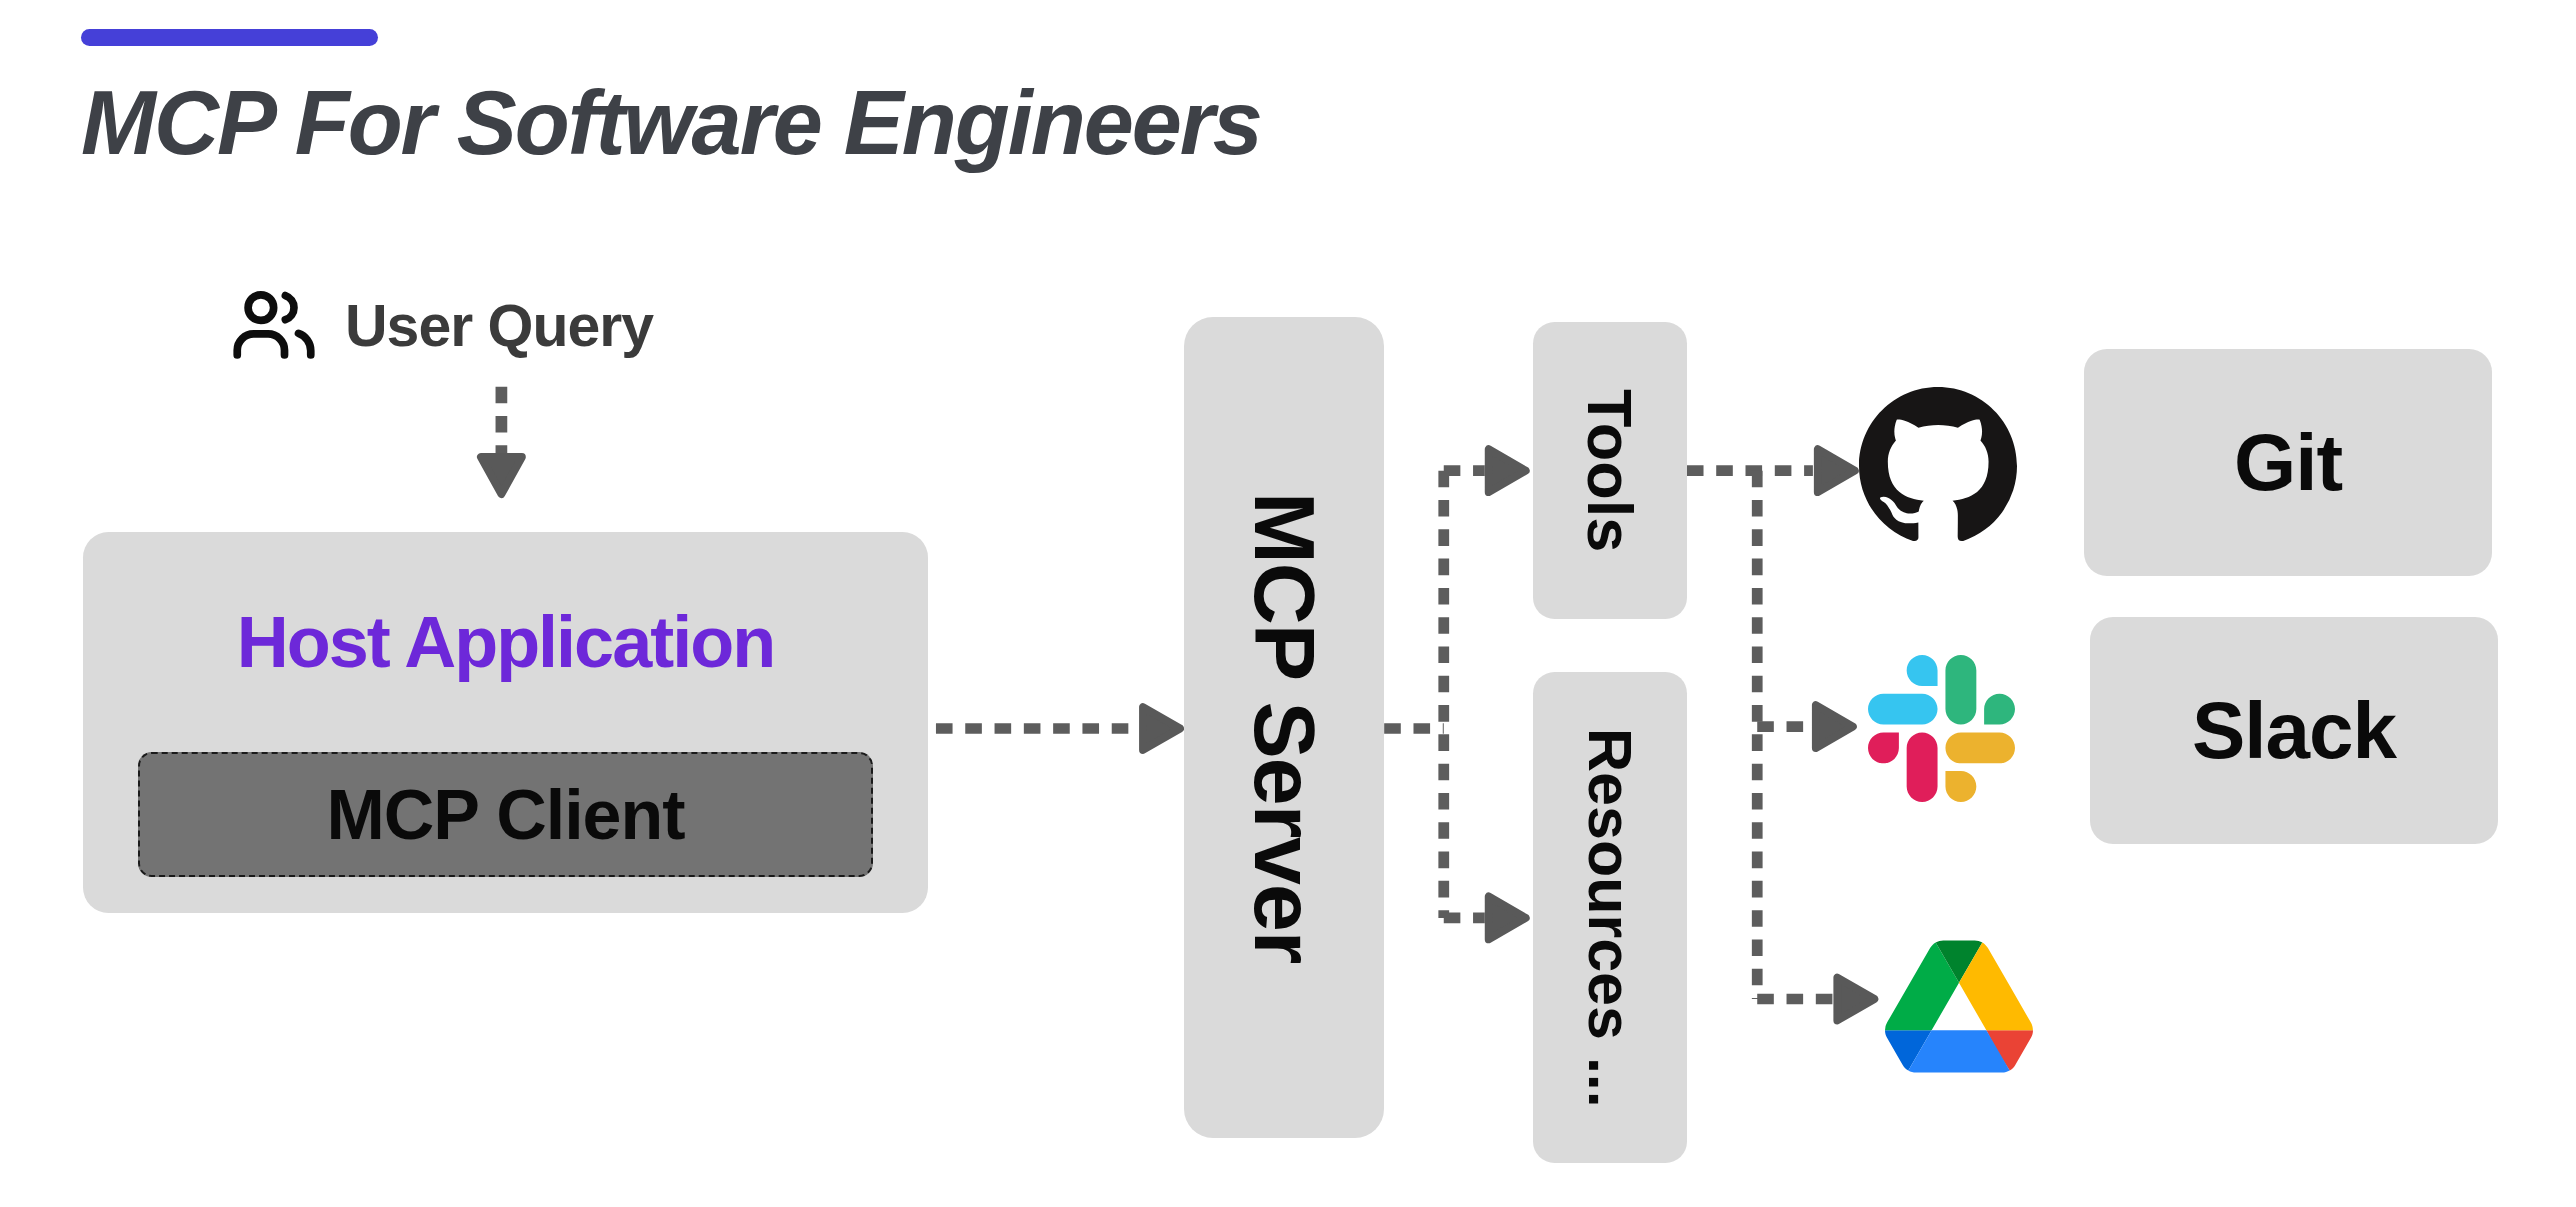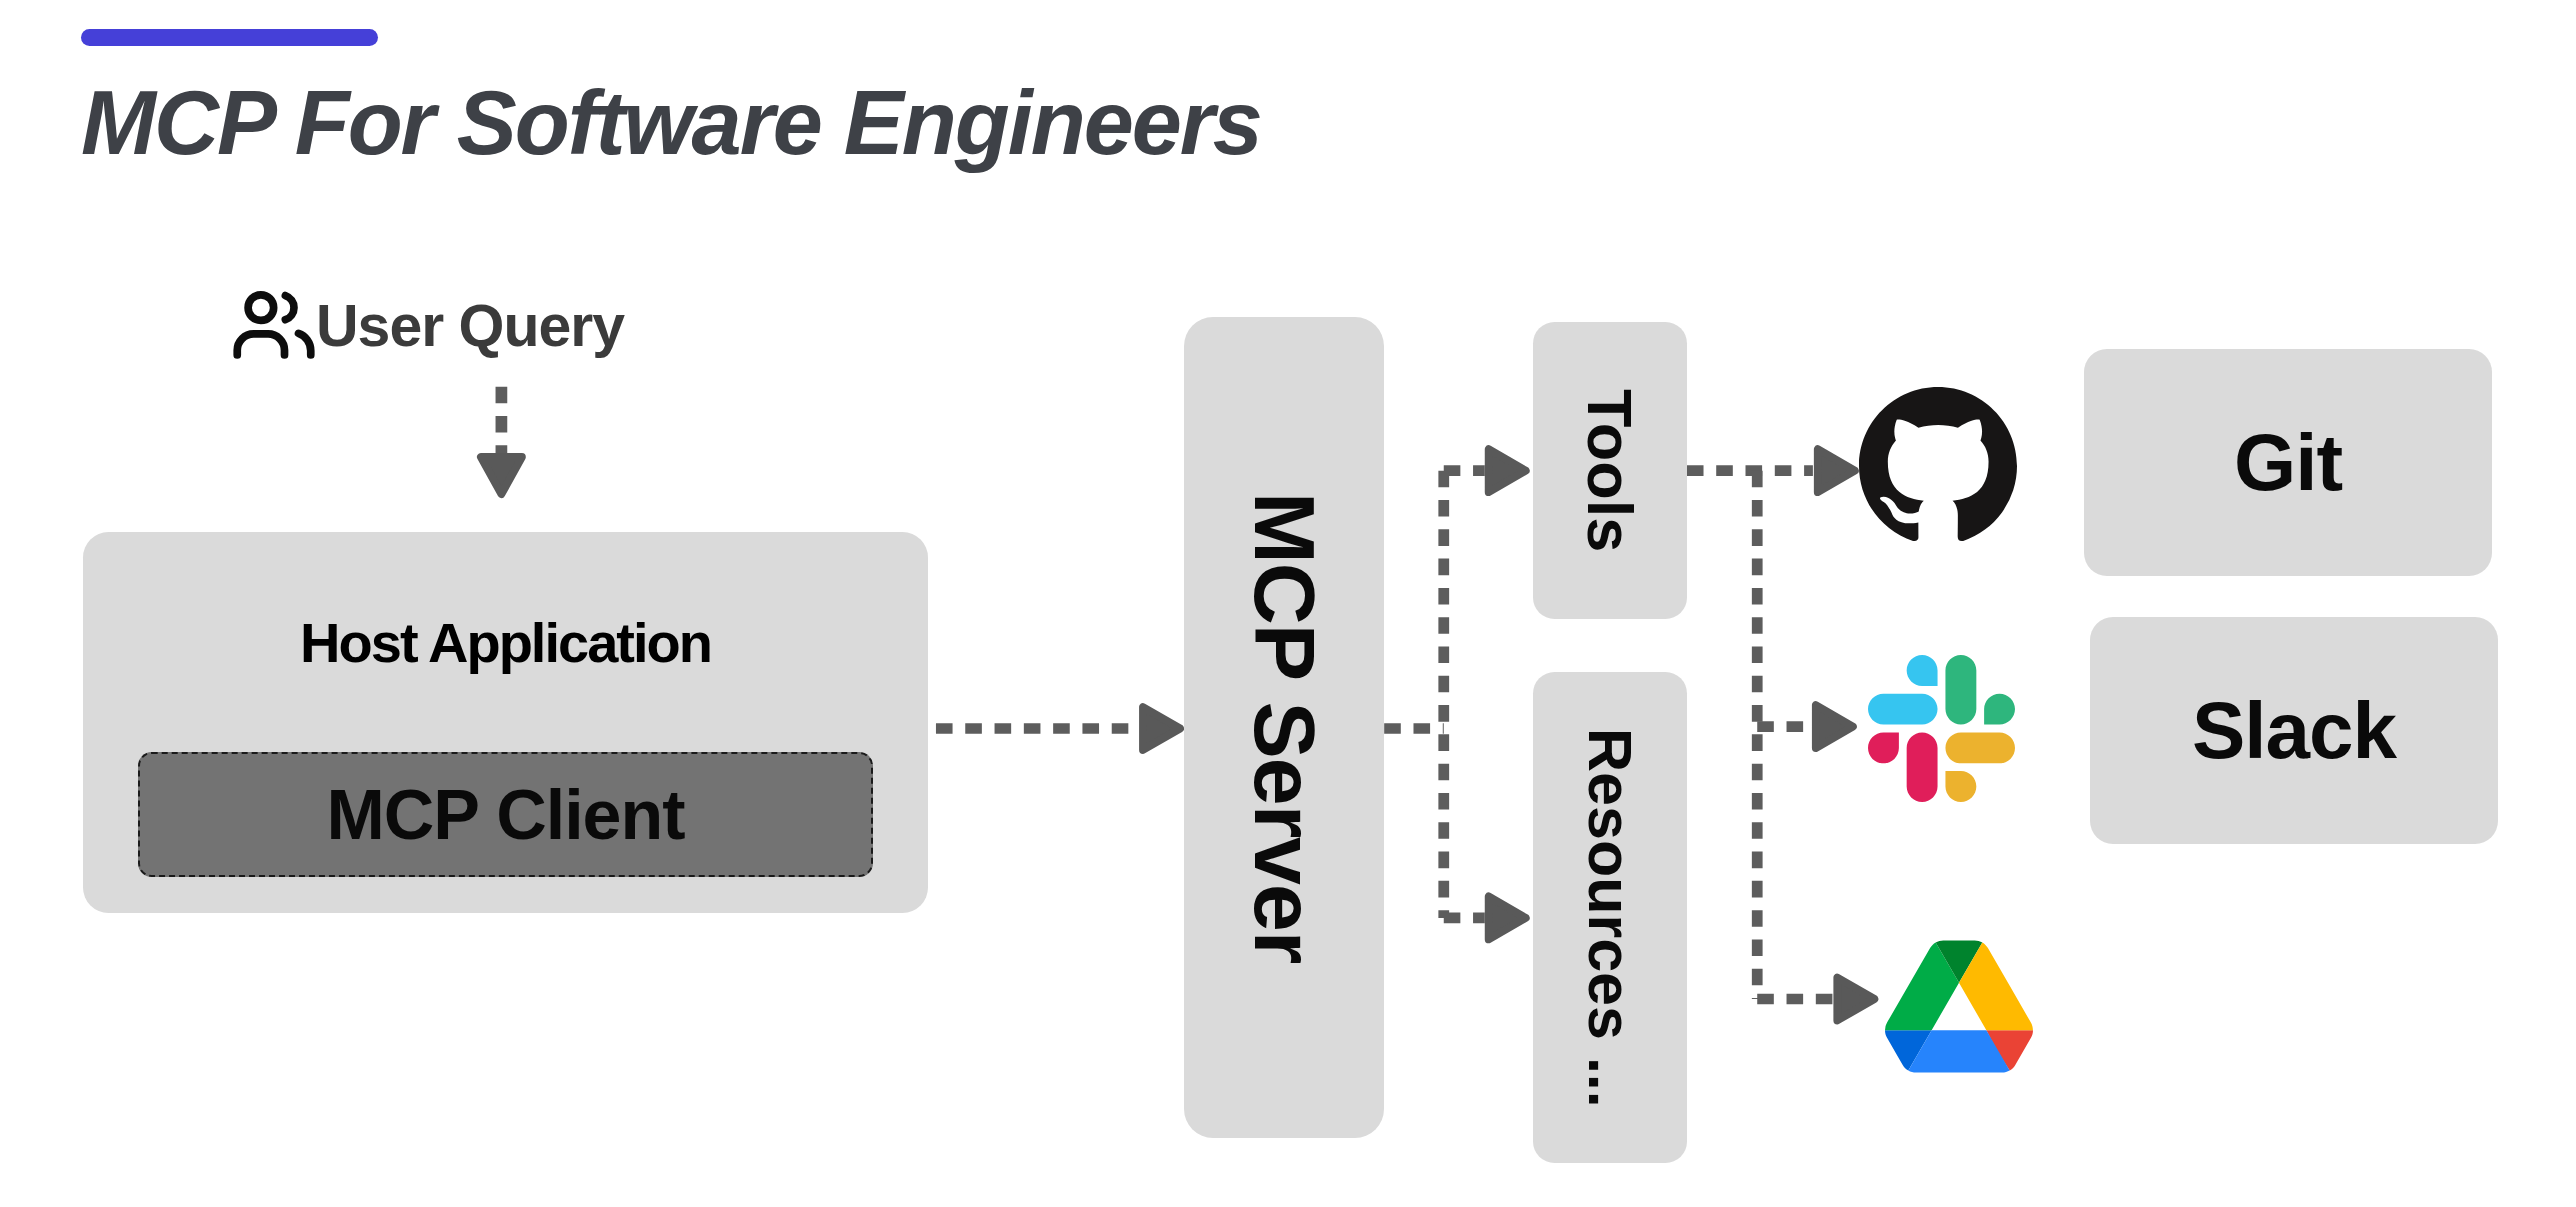--- a/index.html
+++ b/index.html
@@ -19,38 +19,38 @@
   }
   .title{
     left:81px;top:74px;width:2344px;
     font-size:90px;font-weight:700;line-height:1.1;
     letter-spacing:-2px;color:#3e4147;
   }
 
   
   .user-query{
     left:232px;top:281px;height:90px;
-    display:flex;align-items:center;
+    display:flex;align-items:center;gap:29px;
   }
   .user-query .uq-label{
     font-size:59px;font-weight:700;color:#3b3b3b;letter-spacing:-1px;
   }
   .users-icon-svg{width:84px;height:84px;}
 
   
   .gbox{
     background:#dadada;
     display:flex;align-items:center;justify-content:center;
     color:#0a0a0a;font-weight:700;
   }
   .host-box{left:83px;top:532px;width:845px;height:381px;border-radius:25.4px;}
   .host-title{
     position:absolute;left:0;top:0;width:100%;height:220px;
     display:flex;align-items:center;justify-content:center;
-    font-size:56px;font-weight:700;color:#000000;letter-spacing:-2px;
+    font-size:72px;font-weight:700;color:#6d28d9;letter-spacing:-2px;
   }
   .client-box{
     position:absolute;left:55px;top:220px;width:735px;height:125px;
     background:#737373;border:2.9px dashed #1a1a1a;border-radius:13.7px;
     box-sizing:border-box;
     display:flex;align-items:center;justify-content:center;
     font-size:70px;font-weight:700;color:#0a0a0a;letter-spacing:-1px;
   }
 
   .vtext{writing-mode:vertical-rl;text-orientation:mixed;}

